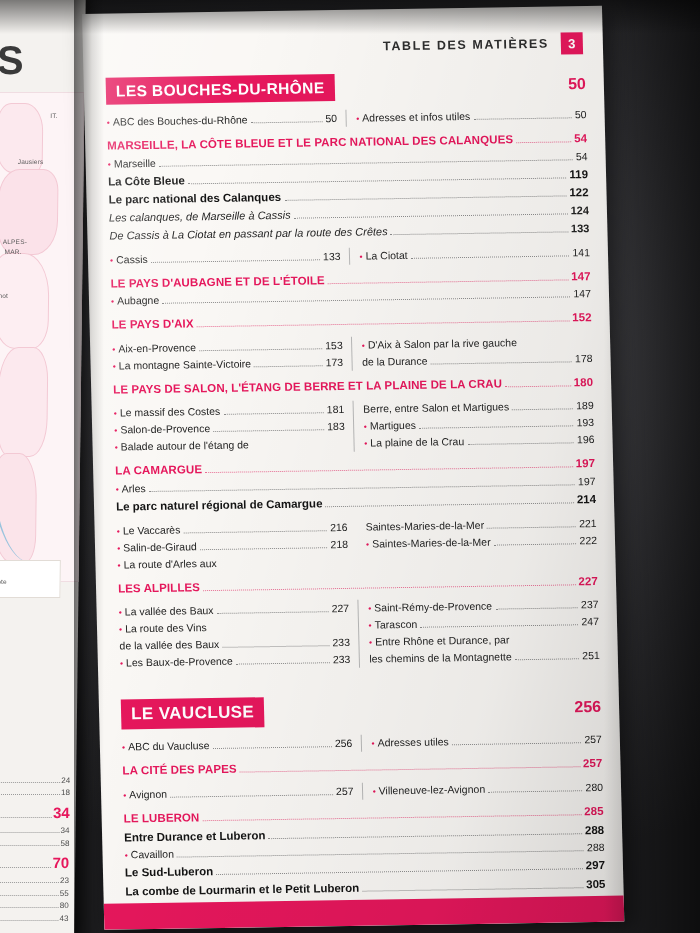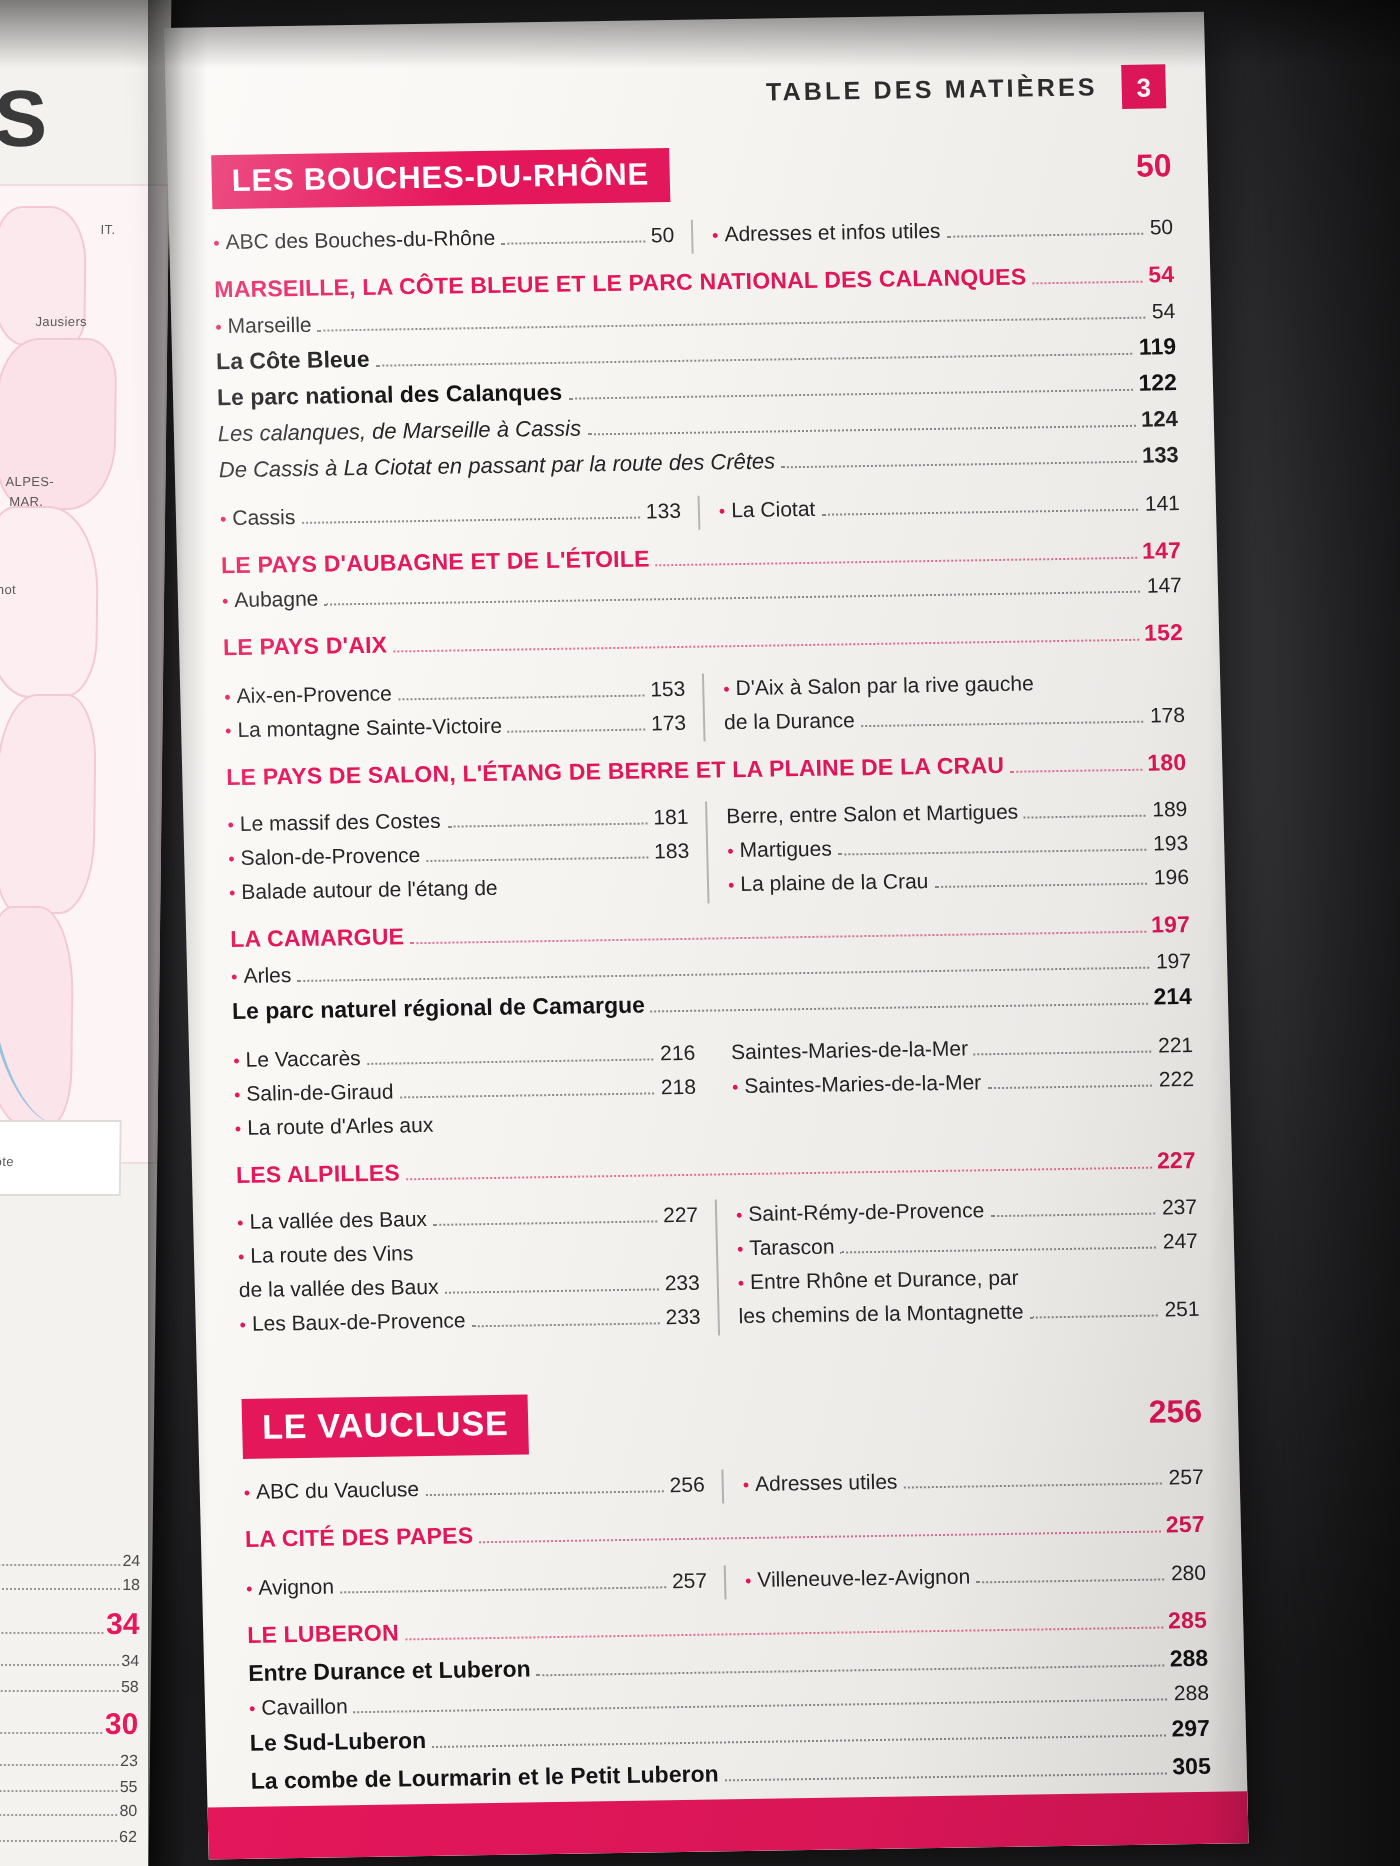--- a/index.html
+++ b/index.html
@@ -215,37 +215,37 @@
       <div class="lp-toc-row">
           <span class="lp-dots"></span>
           <span>34</span>
         </div>
       <div class="lp-toc-row">
           <span class="lp-dots"></span>
           <span>58</span>
         </div>
       <div class="lp-toc-row big">
           <span class="lp-dots"></span>
-          <span>30</span>
+          <span>70</span>
         </div>
       <div class="lp-toc-row">
           <span class="lp-dots"></span>
           <span>23</span>
         </div>
       <div class="lp-toc-row">
           <span class="lp-dots"></span>
           <span>55</span>
         </div>
       <div class="lp-toc-row">
           <span class="lp-dots"></span>
           <span>80</span>
         </div>
       <div class="lp-toc-row">
           <span class="lp-dots"></span>
-          <span>62</span>
+          <span>43</span>
         </div>
     </div>
   </div>
 </div>
 
 <div class="gutter"></div>
 
 <div class="page">
   <div class="page-inner">
 

